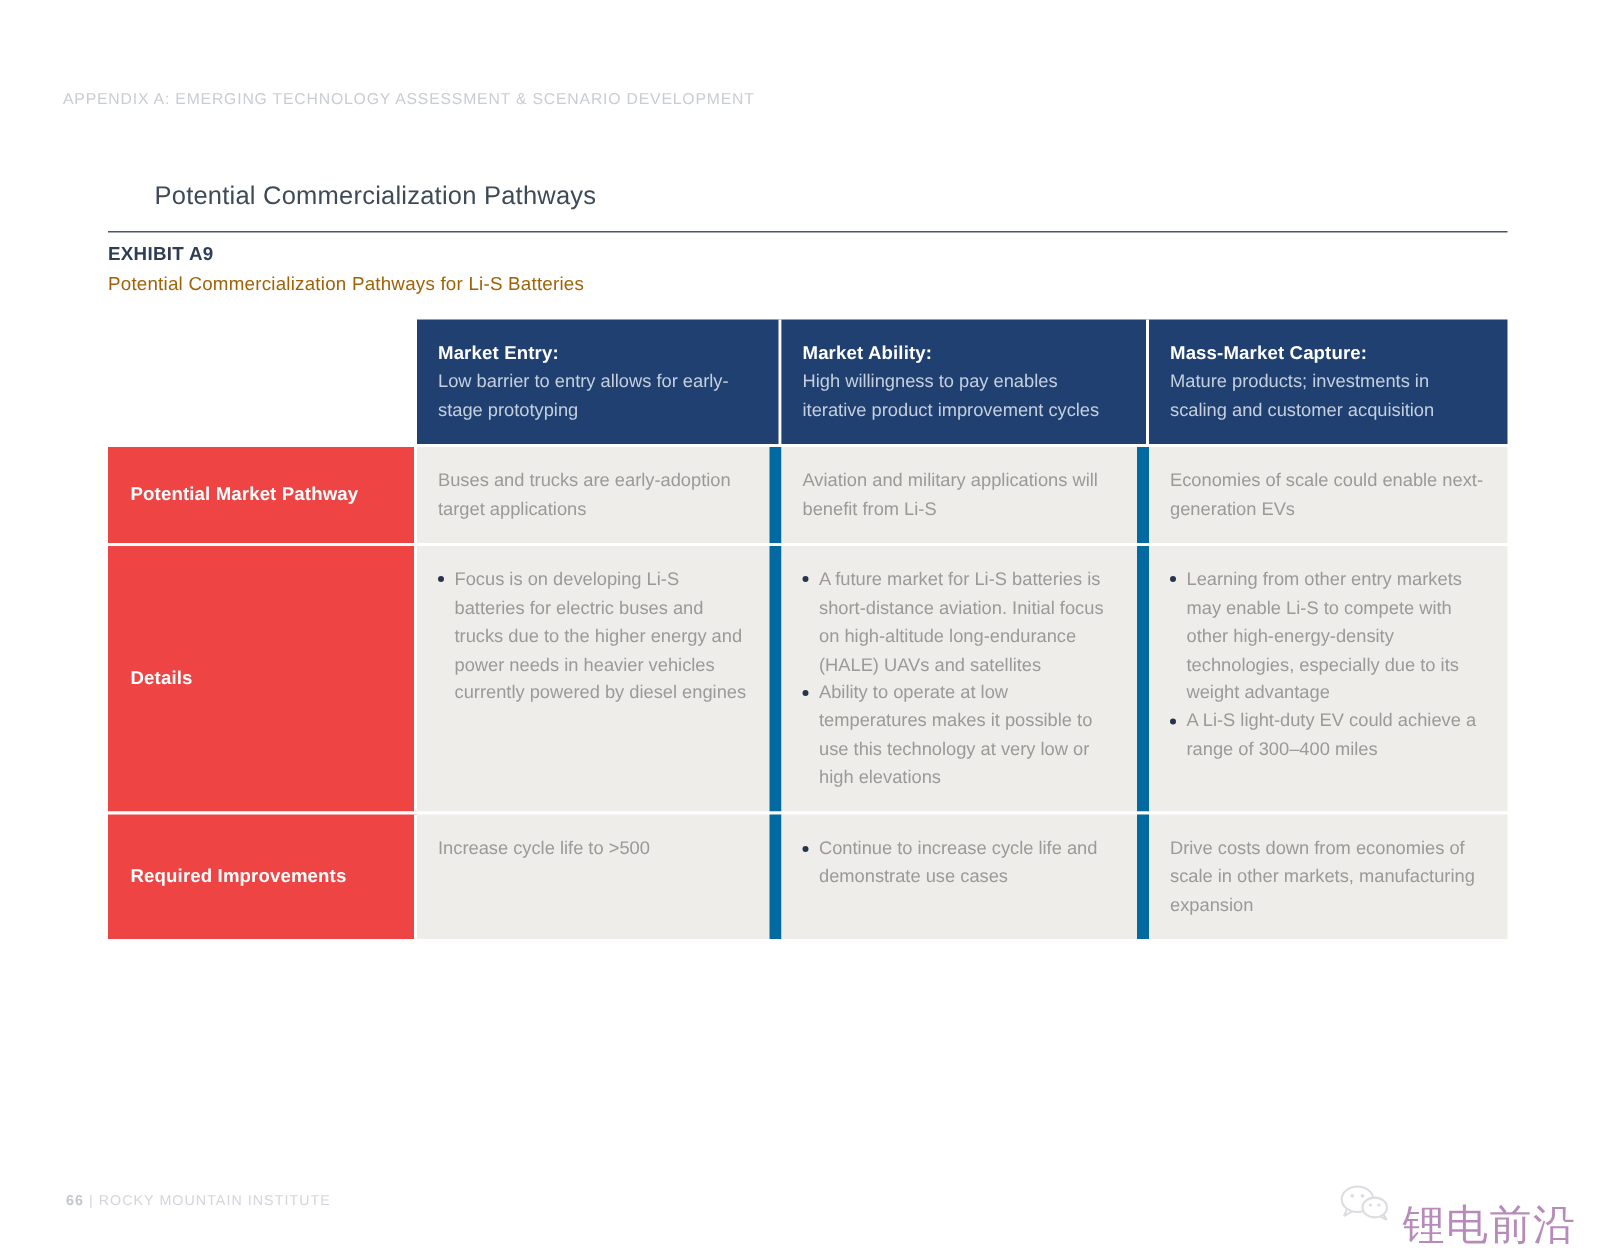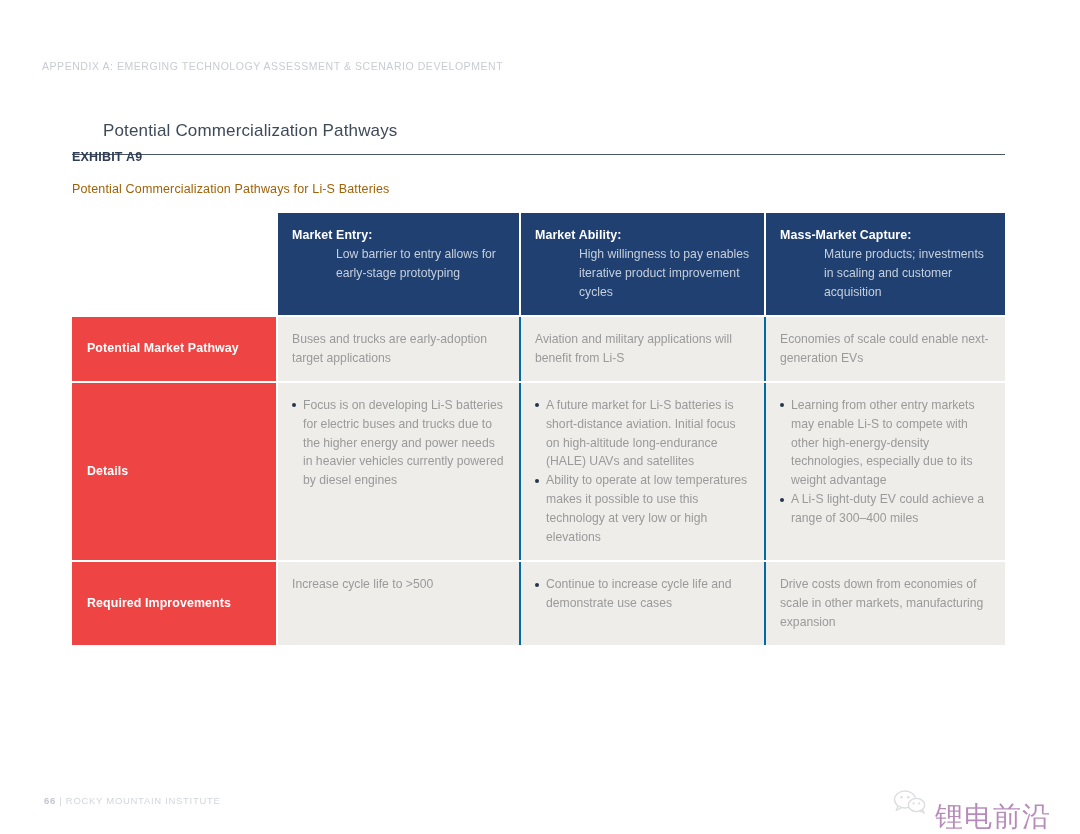--- a/index.html
+++ b/index.html
@@ -52,21 +52,21 @@
     top: 154px;
     width: 933px;
     height: 1px;
     background: #4a5568;
   }
 
   
   .exhibit-label {
     position: absolute;
     left: 72px;
-    top: 150px;
+    top: 162px;
     font-size: 12.5px;
     font-weight: bold;
     color: #2f3e55;
     letter-spacing: 0.2px;
   }
   .exhibit-sub {
     position: absolute;
     left: 72px;
     top: 182px;
     font-size: 12.5px;
@@ -107,39 +107,38 @@
     font-weight: bold;
     color: #ffffff;
     display: block;
     font-size: 12.4px;
     letter-spacing: 0.1px;
   }
   .cell.head .h-desc {
     display: block;
     color: #c5cfdd;
     font-size: 12.2px;
-    margin-left: 44px;
   }
 
   .cell.rowhead {
     background: #ef4444;
     color: #ffffff;
     font-weight: bold;
     font-size: 12.4px;
     display: flex;
     align-items: center;
     border-right: 2px solid #ffffff;
     letter-spacing: 0.1px;
     padding-left: 15px;
   }
 
   .cell.body {
     background: #efedea;
     color: #9a9a99;
-    border-right: 2px solid #0369a1;
+    border-right: 8px solid #0369a1;
   }
   .cell.body.last { border-right: none; }
 
   .row-gap {
     grid-column: 1 / -1;
     height: 2px;
     background: #ffffff;
   }
 
   ul.bullets {

